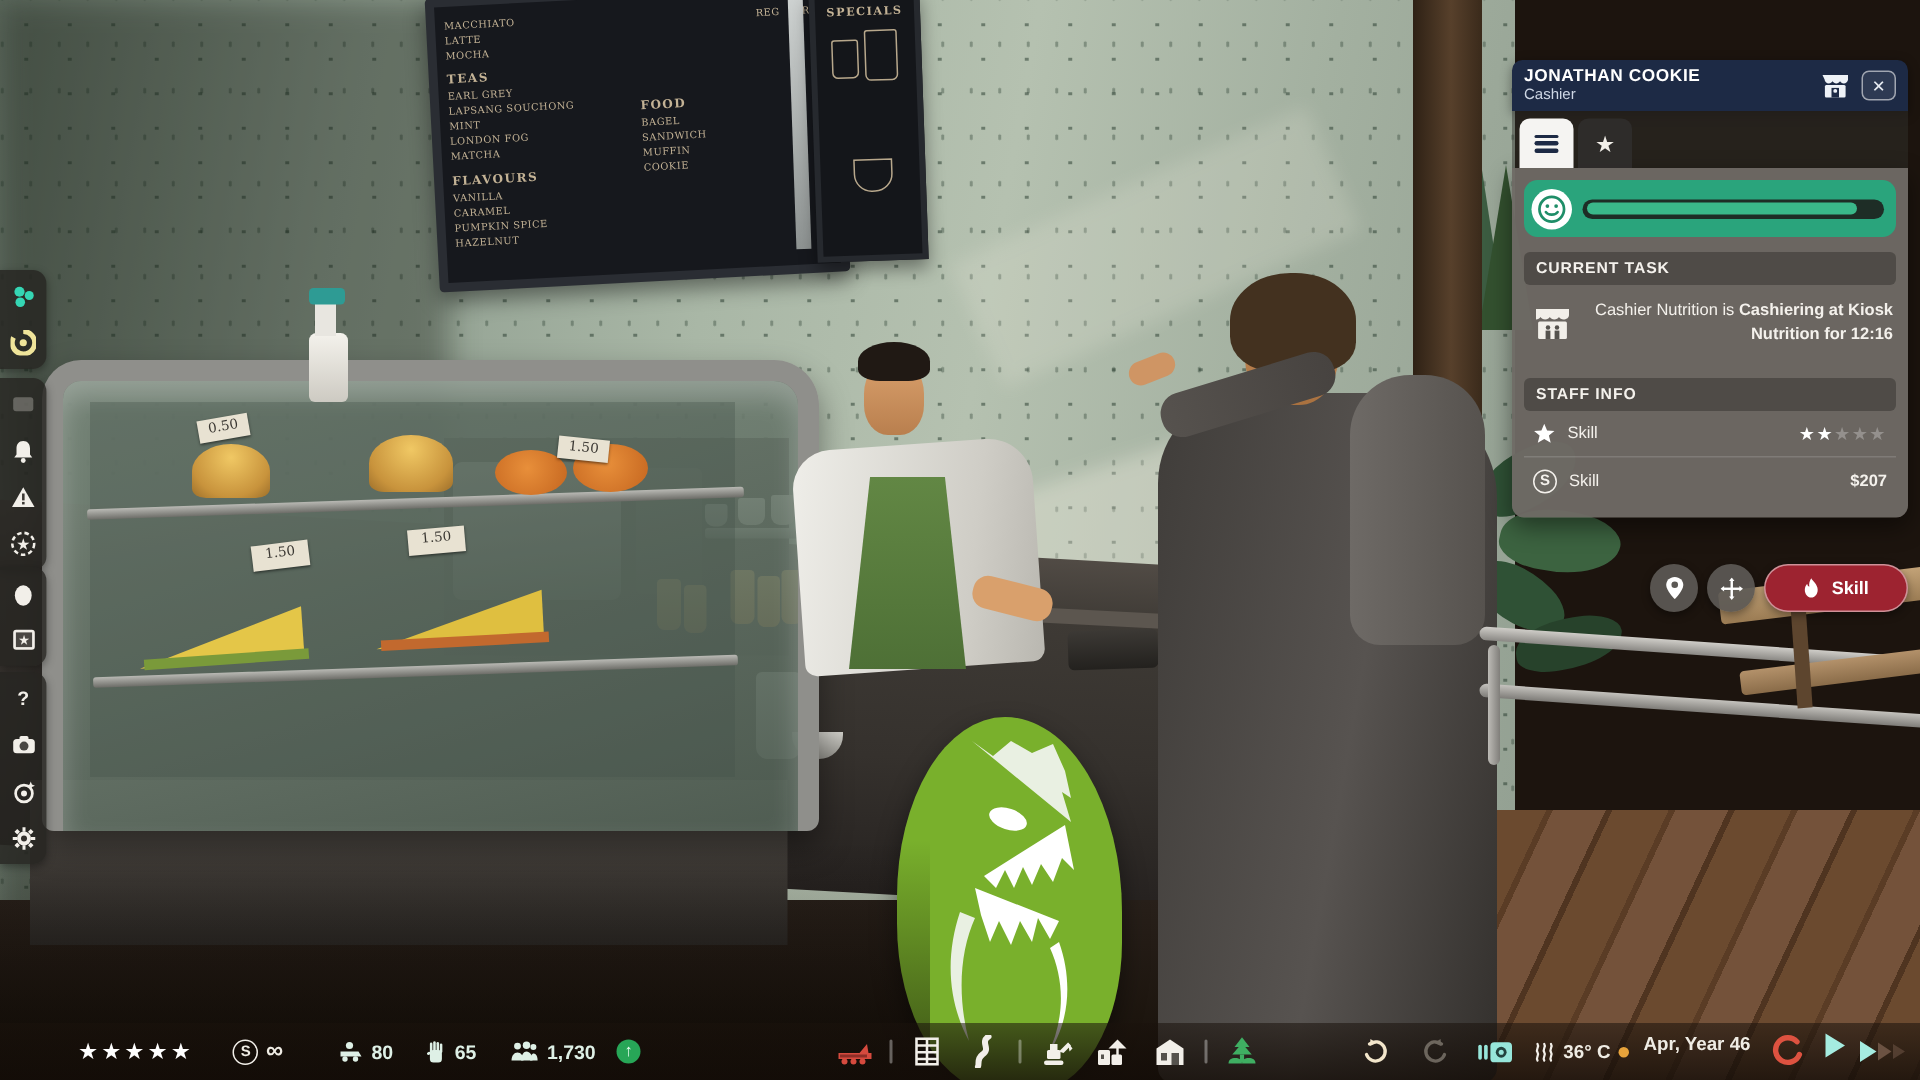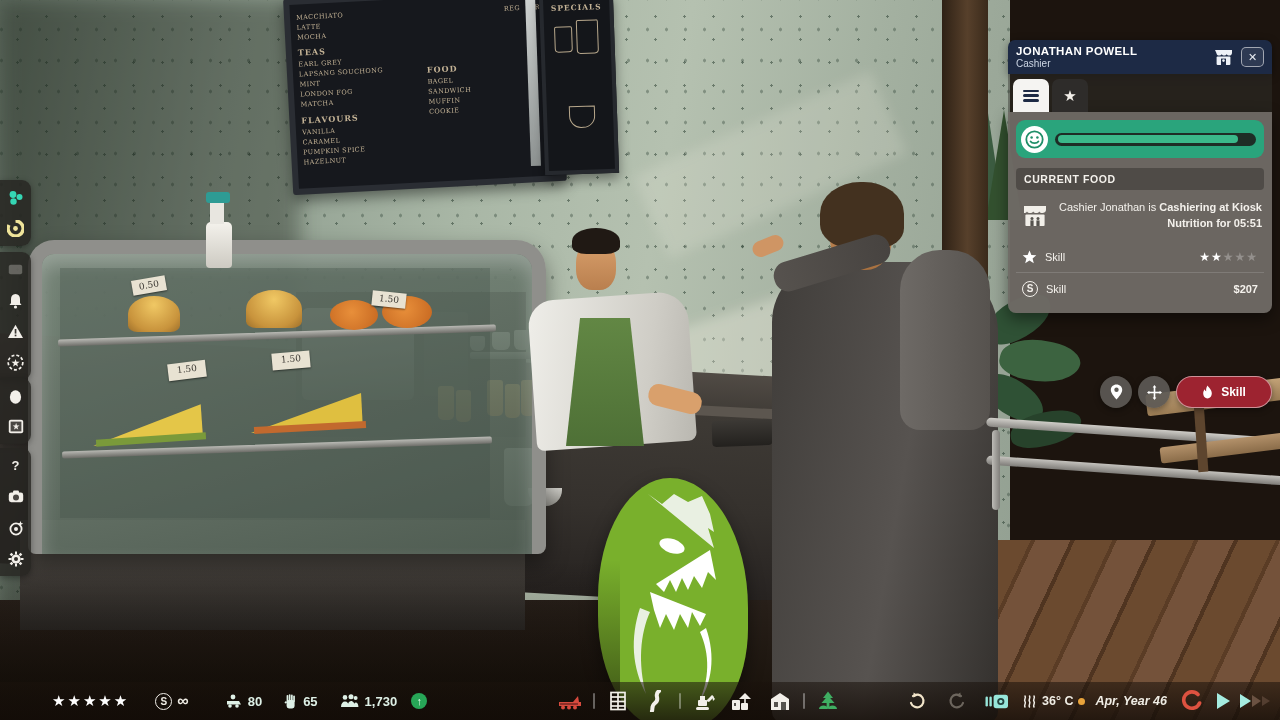--- a/index.html
+++ b/index.html
@@ -353,21 +353,21 @@
             <rect x="2.2" y="11.2" width="2.6" height="2.6" transform="rotate(-45 3.5 12.5)"></rect>
           </g>
           <circle cx="8" cy="8" r="2" fill="#33302c"></circle>
         </svg>
     </div>
   </div>
 
   <div class="abs staff-panel">
     <div class="sp-header">
       <div class="sp-names" style="flex:1;">
-        <div class="sp-name">JONATHAN POWELL</div>
+        <div class="sp-name">JONATHAN COOKIE</div>
         <div class="sp-role">Cashier</div>
       </div>
       <div class="hbtn">
         <svg width="19" height="17" viewBox="0 0 19 17">
             <path d="M1 1 H18 V4 C18 5.6 16.6 6.6 15.2 6.6 C14 6.6 13.2 6 12.7 5.2 C12.2 6 11.3 6.6 10.2 6.6 C9.1 6.6 8.2 6 7.7 5.2 C7.2 6 6.3 6.6 5.2 6.6 C3.8 6.6 2.4 5.6 2.4 4 Z" fill="#eef2f7"></path>
             <rect x="2.6" y="7.6" width="13.8" height="8.4" rx="1" fill="#eef2f7"></rect>
             <rect x="7" y="9.6" width="5" height="6.4" fill="#1d2a45"></rect>
             <circle cx="9.5" cy="11.6" r="1.3" fill="#eef2f7"></circle>
           </svg>
       </div>
@@ -397,33 +397,34 @@
               <circle cx="6.6" cy="7.4" r="1.25" fill="#1f8e68"></circle>
               <circle cx="12.4" cy="7.4" r="1.25" fill="#1f8e68"></circle>
               <path d="M5.6 11.4 C7 13.6 12 13.6 13.4 11.4" fill="none" stroke="#1f8e68" stroke-width="1.8" stroke-linecap="round"></path>
             </svg>
         </div>
         <div class="track">
           <div class="fill" style="width: 92%;"></div>
         </div>
       </div>
 
-      <div class="sechead">CURRENT FOOD</div>
+      <div class="sechead">CURRENT TASK</div>
       <div class="taskrow">
         <svg width="26" height="24" viewBox="0 0 26 24">
             <path d="M2 2 H24 V6 C24 8 22 9 20.4 9 C19 9 17.9 8.3 17.3 7.4 C16.7 8.3 15.6 9 14.2 9 C12.9 9 11.8 8.3 11.2 7.4 C10.6 8.3 9.5 9 8.1 9 C6.7 9 5.6 8.3 5 7.4 C4.4 8.3 3.3 9 2 9 Z" fill="#f2efe9"></path>
             <rect x="3.4" y="10.4" width="19.2" height="11.6" rx="1" fill="#f2efe9"></rect>
             <circle cx="10" cy="14.4" r="1.5" fill="#55524d"></circle>
             <circle cx="16" cy="14.4" r="1.5" fill="#55524d"></circle>
             <rect x="8.4" y="16.4" width="3.2" height="5.6" fill="#55524d"></rect>
             <rect x="14.4" y="16.4" width="3.2" height="5.6" fill="#55524d"></rect>
           </svg>
-        <div class="tasktext"><span>Cashier Jonathan is </span><b>Cashiering at Kiosk Nutrition for 05:51</b></div>
-      </div>
-
+        <div class="tasktext"><span>Cashier Nutrition is </span><b>Cashiering at Kiosk Nutrition for 12:16</b></div>
+      </div>
+
+      <div class="sechead">STAFF INFO</div>
       <div class="inforow strow">
         <svg width="15" height="14" viewBox="0 0 15 14">
             <path d="M7.5 0.5 L9.4 5 L14.3 5.3 L10.6 8.4 L11.8 13.2 L7.5 10.6 L3.2 13.2 L4.4 8.4 L0.7 5.3 L5.6 5 Z" fill="#fff"></path>
           </svg>
         <span class="lbl">Skill</span>
         <span><span class="st f">★</span><span class="st f">★</span><span class="st d">★</span><span class="st d">★</span><span class="st d">★</span></span>
       </div>
       <div class="inforow">
         <span class="coin" style="width:14px;height:14px;border-color:#f4f1ec;color:#f4f1ec;">S</span>
         <span class="lbl">Skill</span>
@@ -574,21 +575,21 @@
               <path d="M11 0.5 L16 7 H6 Z"></path>
               <path d="M11 4.5 L17.5 12 H4.5 Z"></path>
               <rect x="9.6" y="12" width="2.8" height="5"></rect>
               <path d="M2 18 C2 15.6 4 14.4 6.5 14.4 C9 14.4 11 15.6 11 18 Z"></path>
               <path d="M11 18 C11 15.6 13 14.4 15.5 14.4 C18 14.4 20 15.6 20 18 Z"></path>
             </g>
           </svg>
       </div>
     </div>
 
-    <div style="display:flex;align-items:center;gap:10px;margin-left:auto;margin-right:10px;">
+    <div style="display:flex;gap:10px;margin-left:auto;margin-right:10px;">
       <div class="tbico">
         <svg width="18" height="18" viewBox="0 0 18 18">
             <path d="M5 4 A6.4 6.4 0 1 1 3 11" fill="none" stroke="#f3e6cb" stroke-width="2.2" stroke-linecap="round"></path>
             <path d="M5.6 0.6 L5.4 5.4 L9.8 3.4 Z" fill="#f3e6cb"></path>
           </svg>
       </div>
       <div class="tbico" style="opacity:.4;">
         <svg width="18" height="18" viewBox="0 0 18 18">
             <path d="M13 4 A6.4 6.4 0 1 0 15 11" fill="none" stroke="#d9d2c4" stroke-width="2.2" stroke-linecap="round"></path>
             <path d="M12.4 0.6 L12.6 5.4 L8.2 3.4 Z" fill="#d9d2c4"></path>
@@ -609,21 +610,21 @@
         <svg width="15" height="15" viewBox="0 0 15 15">
             <g stroke="#f2efe9" stroke-width="1.5" fill="none" stroke-linecap="round">
               <path d="M3 13 C1.5 11 4.5 9.5 3 7.5 C1.5 5.5 4.5 4 3 2"></path>
               <path d="M7.5 13 C6 11 9 9.5 7.5 7.5 C6 5.5 9 4 7.5 2"></path>
               <path d="M12 13 C10.5 11 13.5 9.5 12 7.5 C10.5 5.5 13.5 4 12 2"></path>
             </g>
           </svg>
         <span>36° C</span>
         <span style="width:7px;height:7px;border-radius:50%;background:#e8a33b;display:inline-block;"></span>
       </div>
-      <div style="font-size:12.5px;font-weight:bold;font-style:italic;">Apr, Year 46</div>
+      <div style="font-size:12.5px;font-weight:bold;">Apr, Year 46</div>
       <div class="tbico">
         <svg width="22" height="22" viewBox="0 0 22 22">
             <path d="M17 4.5 A8.2 8.2 0 1 0 18.6 13" fill="none" stroke="#dd5240" stroke-width="3.6" stroke-linecap="round"></path>
           </svg>
       </div>
       <div class="play"></div>
       <div style="display:flex;align-items:center;">
         <div class="play" style="border-width:7px 0 7px 11px;"></div>
         <div class="play dim" style="border-width:6px 0 6px 9px;margin-left:1px;"></div>
         <div class="play dim" style="border-width:5px 0 5px 8px;margin-left:1px;opacity:.6;"></div>

